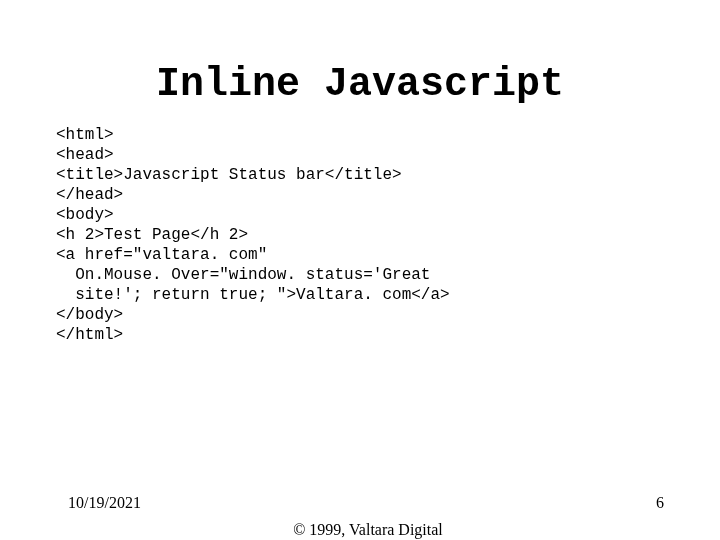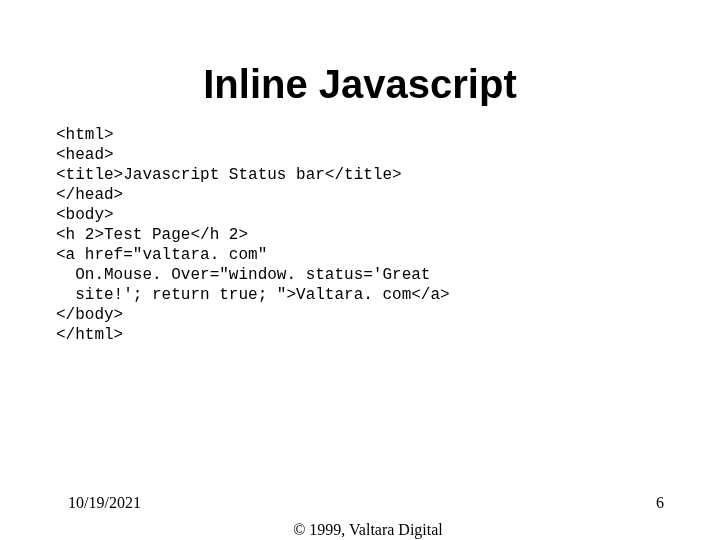--- a/index.html
+++ b/index.html
@@ -19,21 +19,21 @@
     position: relative;
     box-sizing: border-box;
   }
   .title {
     text-align: center;
     font-size: 40px;
     font-weight: bold;
     margin: 0;
     padding-top: 62px;
     padding-bottom: 18px;
-    font-family: Liberation Sans, sans-serif;
+    font-family: Liberation Mono, monospace;
   }
   .code-block {
     font-family: "Courier New", Courier, monospace;
     font-size: 16px;
     line-height: 1.25;
     white-space: pre;
     margin-left: 56px;
     margin-right: 40px;
   }
   .footer {

